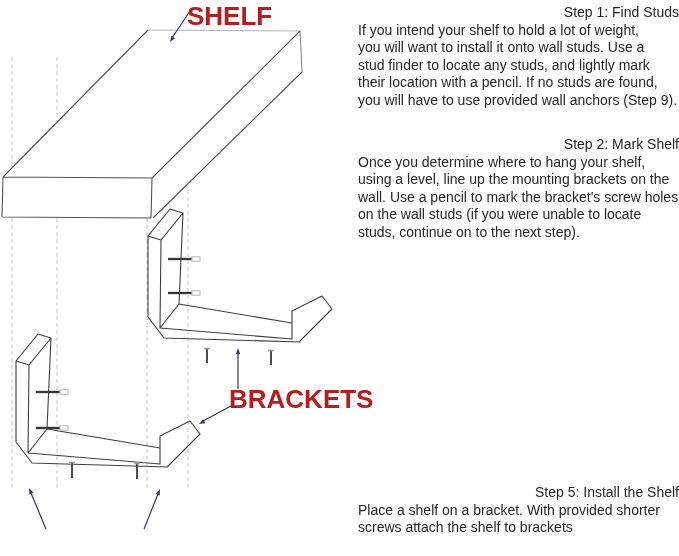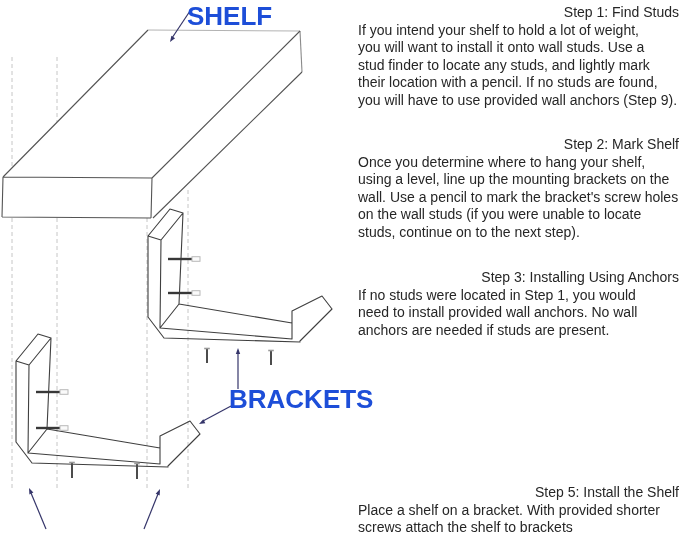--- a/index.html
+++ b/index.html
@@ -2,21 +2,21 @@
 <html><head>
 <meta charset="utf-8">
 <style>
   html,body { margin:0; padding:0; background:#ffffff; }
   #page {
     position:relative; width:679px; height:556px; background:#ffffff;
     overflow:hidden; font-family:"Liberation Sans", sans-serif;
   }
   #diagram-svg { position:absolute; left:0; top:0; }
   .diagram-label {
-    position:absolute; font-size:26px; font-weight:600; color:#1d4ed8;
+    position:absolute; font-size:26px; font-weight:600; color:#b91c1c;
     letter-spacing:0; white-space:pre; line-height:1;
   }
   #label-shelf      { left:187px; top:3px;   }
   #label-brackets   { left:229px; top:386px;text-align:center; }
   #label-wall-studs { left:28px;  top:530px; }
   .step {
     position:absolute; left:358px; width:321px; color:#262626;
     font-size:14px; line-height:17.6px;
   }
   .step-heading { white-space:pre;text-align:right; }
@@ -124,25 +124,19 @@
 you will have to use provided wall anchors (Step 9).</div>
   </div>
   <div class="step" id="step-2">
     <div class="step-heading">Step 2: Mark Shelf</div>
     <div class="step-body">Once you determine where to hang your shelf,
 using a level, line up the mounting brackets on the
 wall. Use a pencil to mark the bracket's screw holes
 on the wall studs (if you were unable to locate
 studs, continue on to the next step).</div>
   </div>
-  <div class="step" id="step-3">
-    <div class="step-heading">Step 3: Installing Using Anchors</div>
-    <div class="step-body">If no studs were located in Step 1, you would
-need to install provided wall anchors. No wall
-anchors are needed if studs are present.</div>
-  </div>
   <div class="step" id="step-5">
     <div class="step-heading">Step 5: Install the Shelf</div>
     <div class="step-body">Place a shelf on a bracket. With provided shorter
 screws attach the shelf to brackets</div>
   </div>
 
 </div>
 
 </body></html>

